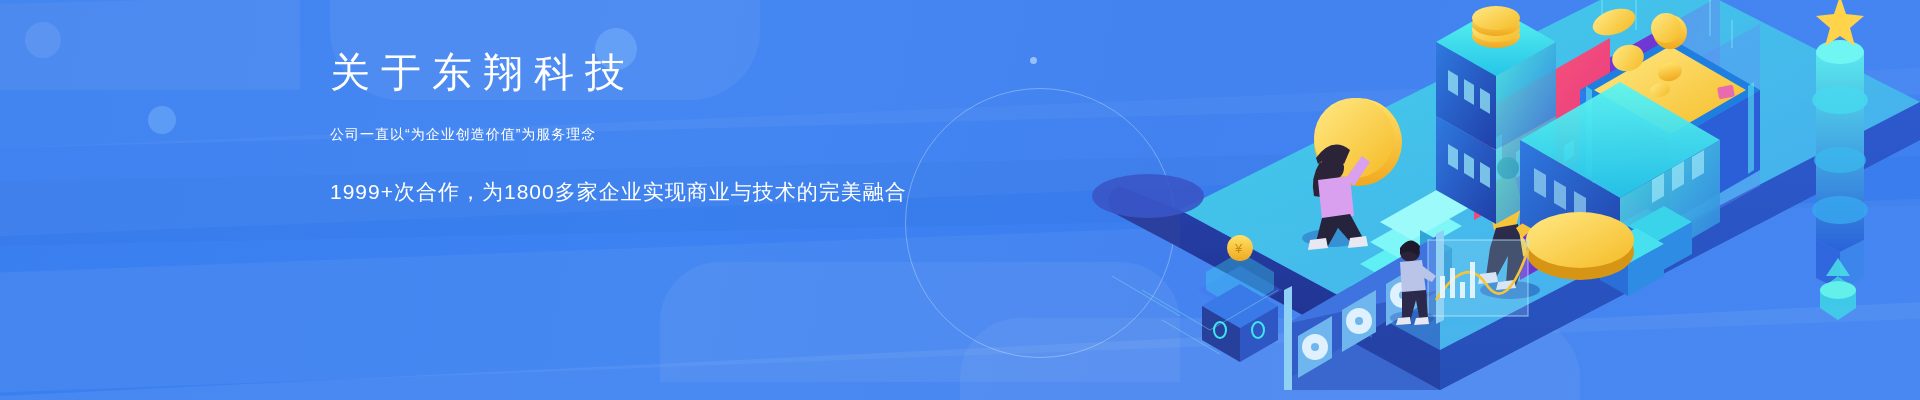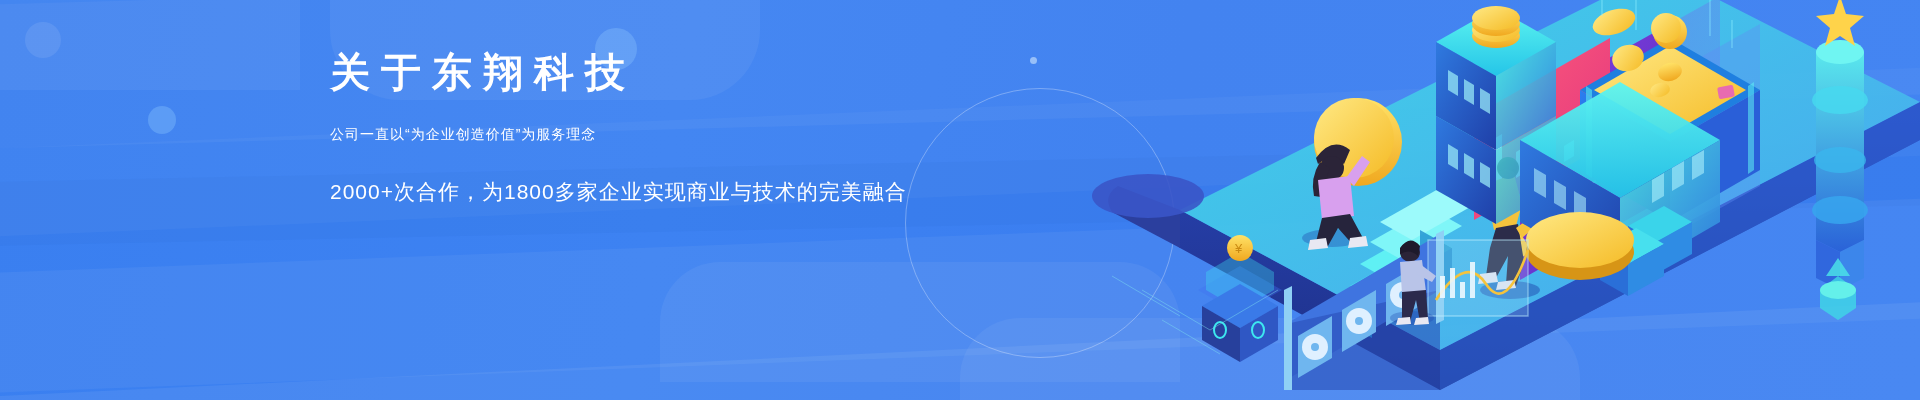--- a/index.html
+++ b/index.html
@@ -43,21 +43,21 @@
   .dot-4{left:1030px;top:57px;width:7px;height:7px;background:rgba(220,240,255,.55);}
 
   
   .ring{position:absolute;left:905px;top:88px;width:268px;height:268px;
         border:1px solid rgba(255,255,255,.30);border-radius:50%;}
 
   
   .copy{position:absolute;left:330px;top:52px;width:620px;}
   .title{
     color:#ffffff;font-size:40px;line-height:1;letter-spacing:11px;
-    font-weight:700;margin:0 0 0 0;white-space:nowrap;
+    font-weight:400;margin:0 0 0 0;white-space:nowrap;
   }
   .sub-1{
     color:#ffffff;font-size:14px;letter-spacing:1px;margin-top:34px;white-space:nowrap;
   }
   .sub-2{
     color:#ffffff;font-size:21px;letter-spacing:1px;margin-top:34px;white-space:nowrap;
   }
 
   
   .art{position:absolute;left:880px;top:-10px;width:1040px;height:420px;}
@@ -84,21 +84,21 @@
     <div class="dot dot-2"></div>
     <div class="dot dot-3"></div>
     <div class="dot dot-4"></div>
 
     <div class="ring"></div>
   </div>
 
   <div class="copy">
     <h1 class="title">关于东翔科技</h1>
     <div class="sub-1">公司一直以“为企业创造价值”为服务理念</div>
-    <div class="sub-2">2000+次合作，为1800多家企业实现商业与技术的完美融合</div>
+    <div class="sub-2">1999+次合作，为1800多家企业实现商业与技术的完美融合</div>
   </div>
 
   <div class="art">
     <svg viewBox="0 0 1040 420" xmlns="http://www.w3.org/2000/svg">
       <defs>
         <linearGradient id="gSlabTop" x1="0" y1="0" x2="1" y2="1">
           <stop offset="0" stop-color="#3fd9e6"></stop>
             <stop offset="1" stop-color="#4aa7ef"></stop>
         </linearGradient>
         <linearGradient id="gSlabSide" x1="0" y1="0" x2="0" y2="1">

